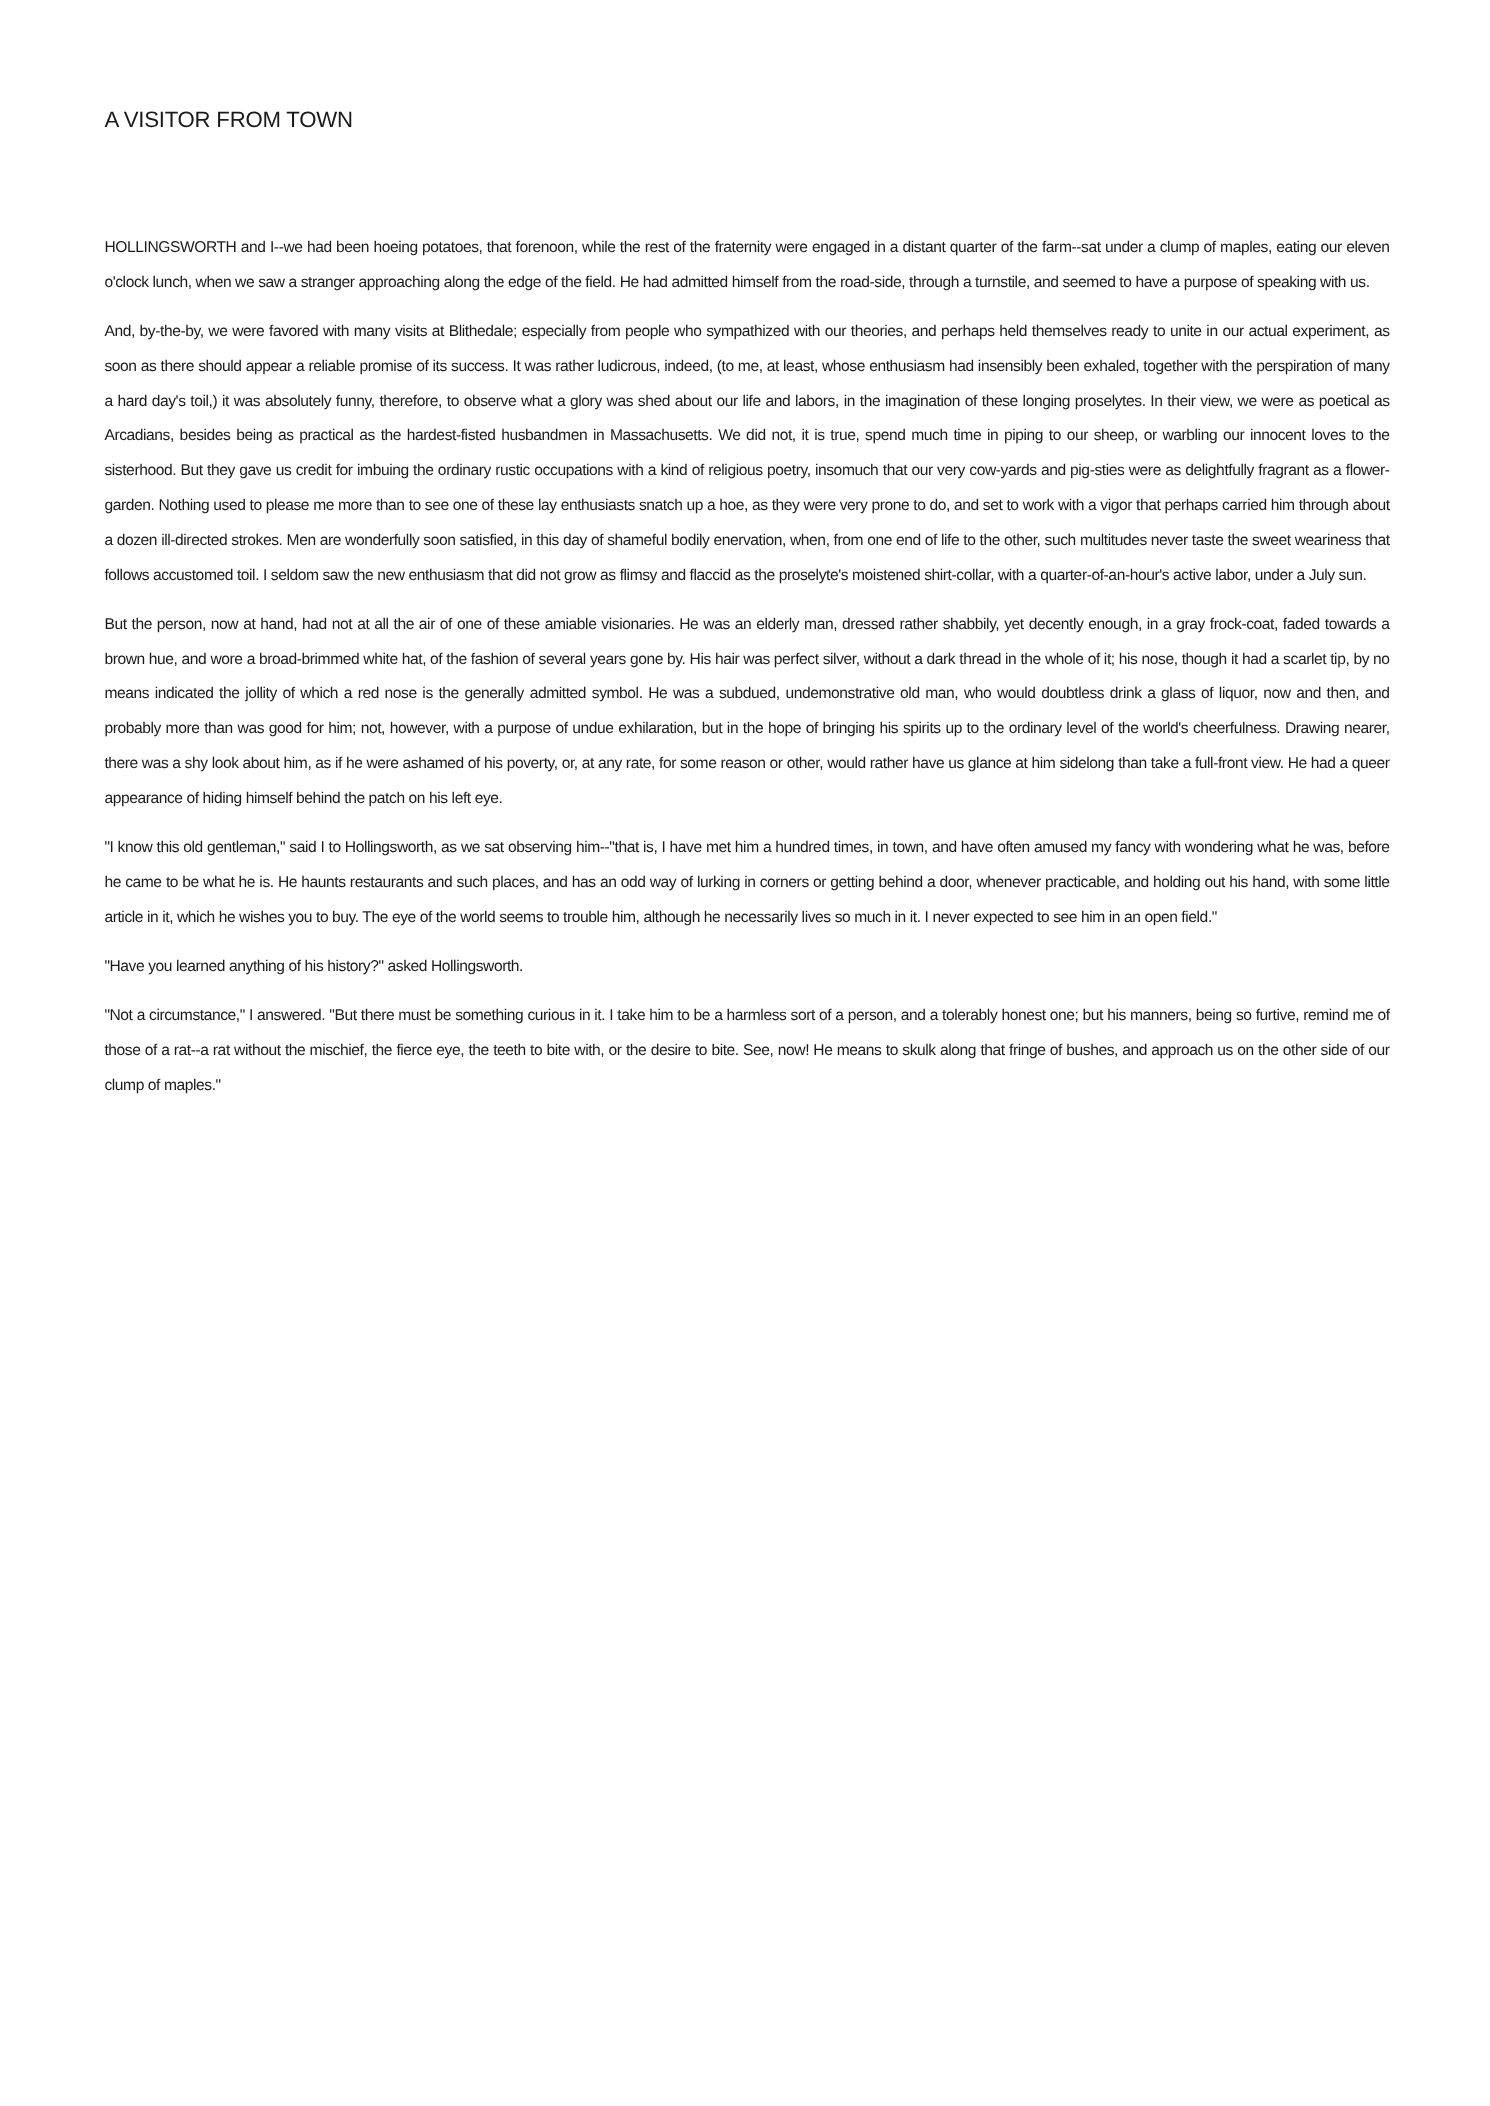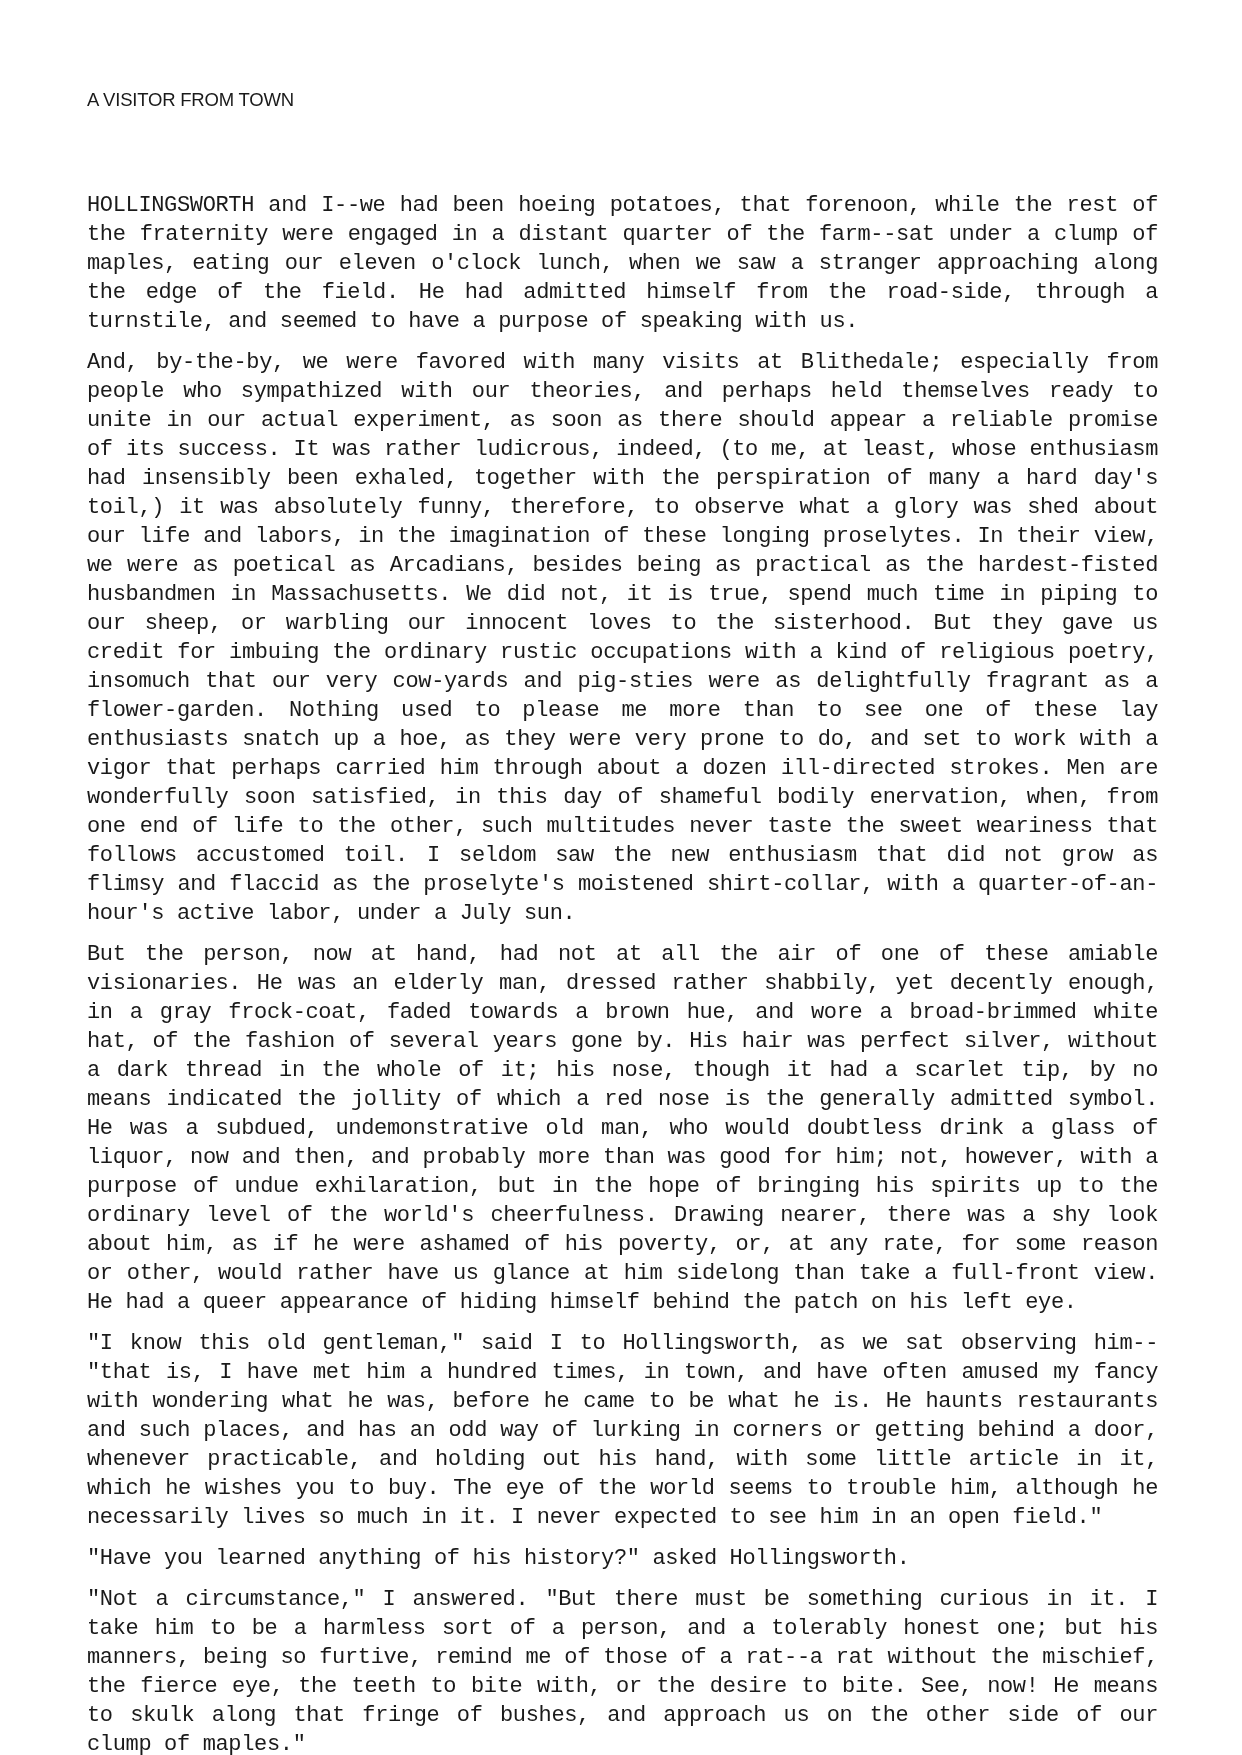--- a/index.html
+++ b/index.html
@@ -34,26 +34,25 @@
       text-align: right;
     }
     .body-text {
       position: absolute;
       top: 191px;
       left: 0;
       width: 1071px;
     }
     .para {
       margin: 0 0 12px 0;
-      font-size: 22px;
+      font-size: 13px;
       line-height: 29px;
       text-align: justify;
       letter-spacing: -0.35px;
       word-spacing: 0px;
-      font-family: Liberation Mono, monospace;
     }
     .para.last {
       text-align-last: justify;
     }
   </style>
 </head>
 <body>
 
 <div class="page">
   <h1 class="chapter-title">A VISITOR FROM TOWN</h1>

